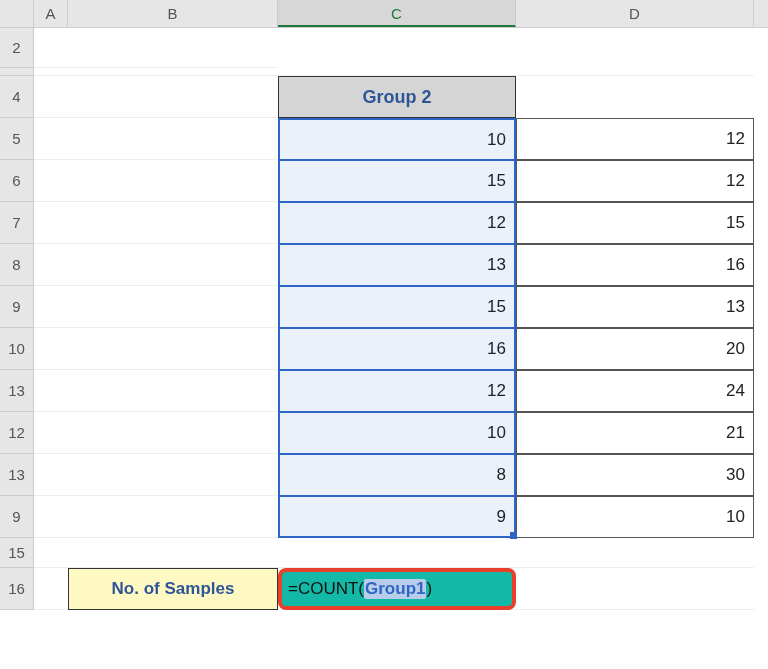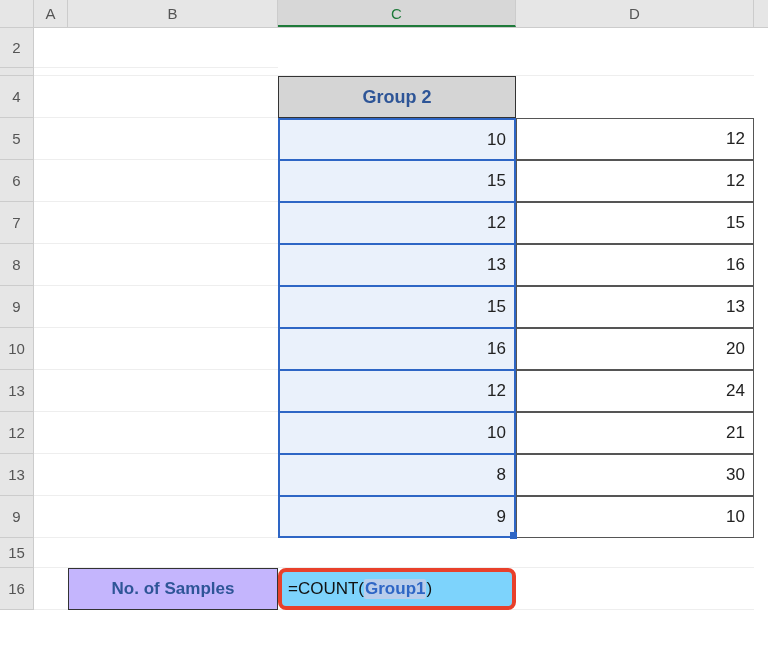--- a/index.html
+++ b/index.html
@@ -84,21 +84,21 @@
   }
   .data-cell-sel {
     background: #eaf1fb;
     border: 1px solid #2e66c5;
   }
   .data-cell-sel.topb { border-top: 2px solid #2e66c5; }
   .data-cell-sel.botb { border-bottom: 2px solid #2e66c5; }
   .data-cell-sel.leftb { border-left: 2px solid #2e66c5; }
   .data-cell-sel.rightb { border-right: 2px solid #2e66c5; }
   .label-cell {
-    background: #c4b5fd;
+    background: #fef9c3;
     color: #2e5597;
     font-weight: 700;
     font-size: 17px;
     justify-content: center;
     border: 1.5px solid #333;
   }
   .formula-wrap {
     position: relative;
     display: flex;
     align-items: center;
@@ -109,21 +109,21 @@
     left: 0;
     top: 0px;
     height: 42px;
     width: 238px;
     border: 4px solid #e8402b;
     border-radius: 8px;
     display: flex;
     align-items: center;
     padding: 0 6px;
     font-size: 17px;
-    background: #7dd3fc;
+    background: #14b8a6;
     z-index: 5;
   }
   .formula-text { color: #111; }
   .formula-arg { color: #2e66c5; font-weight: 600; position: relative; }
   .hi-sel { background: #b9cdeb; padding: 0 1px; border-radius: 2px; }
   .row-title { height: 40px; }
   .row-tiny { height: 8px; }
   .col-border-sel {
     border-bottom: 2.5px solid #1e7a3a;
     background: #d7d7d7;

